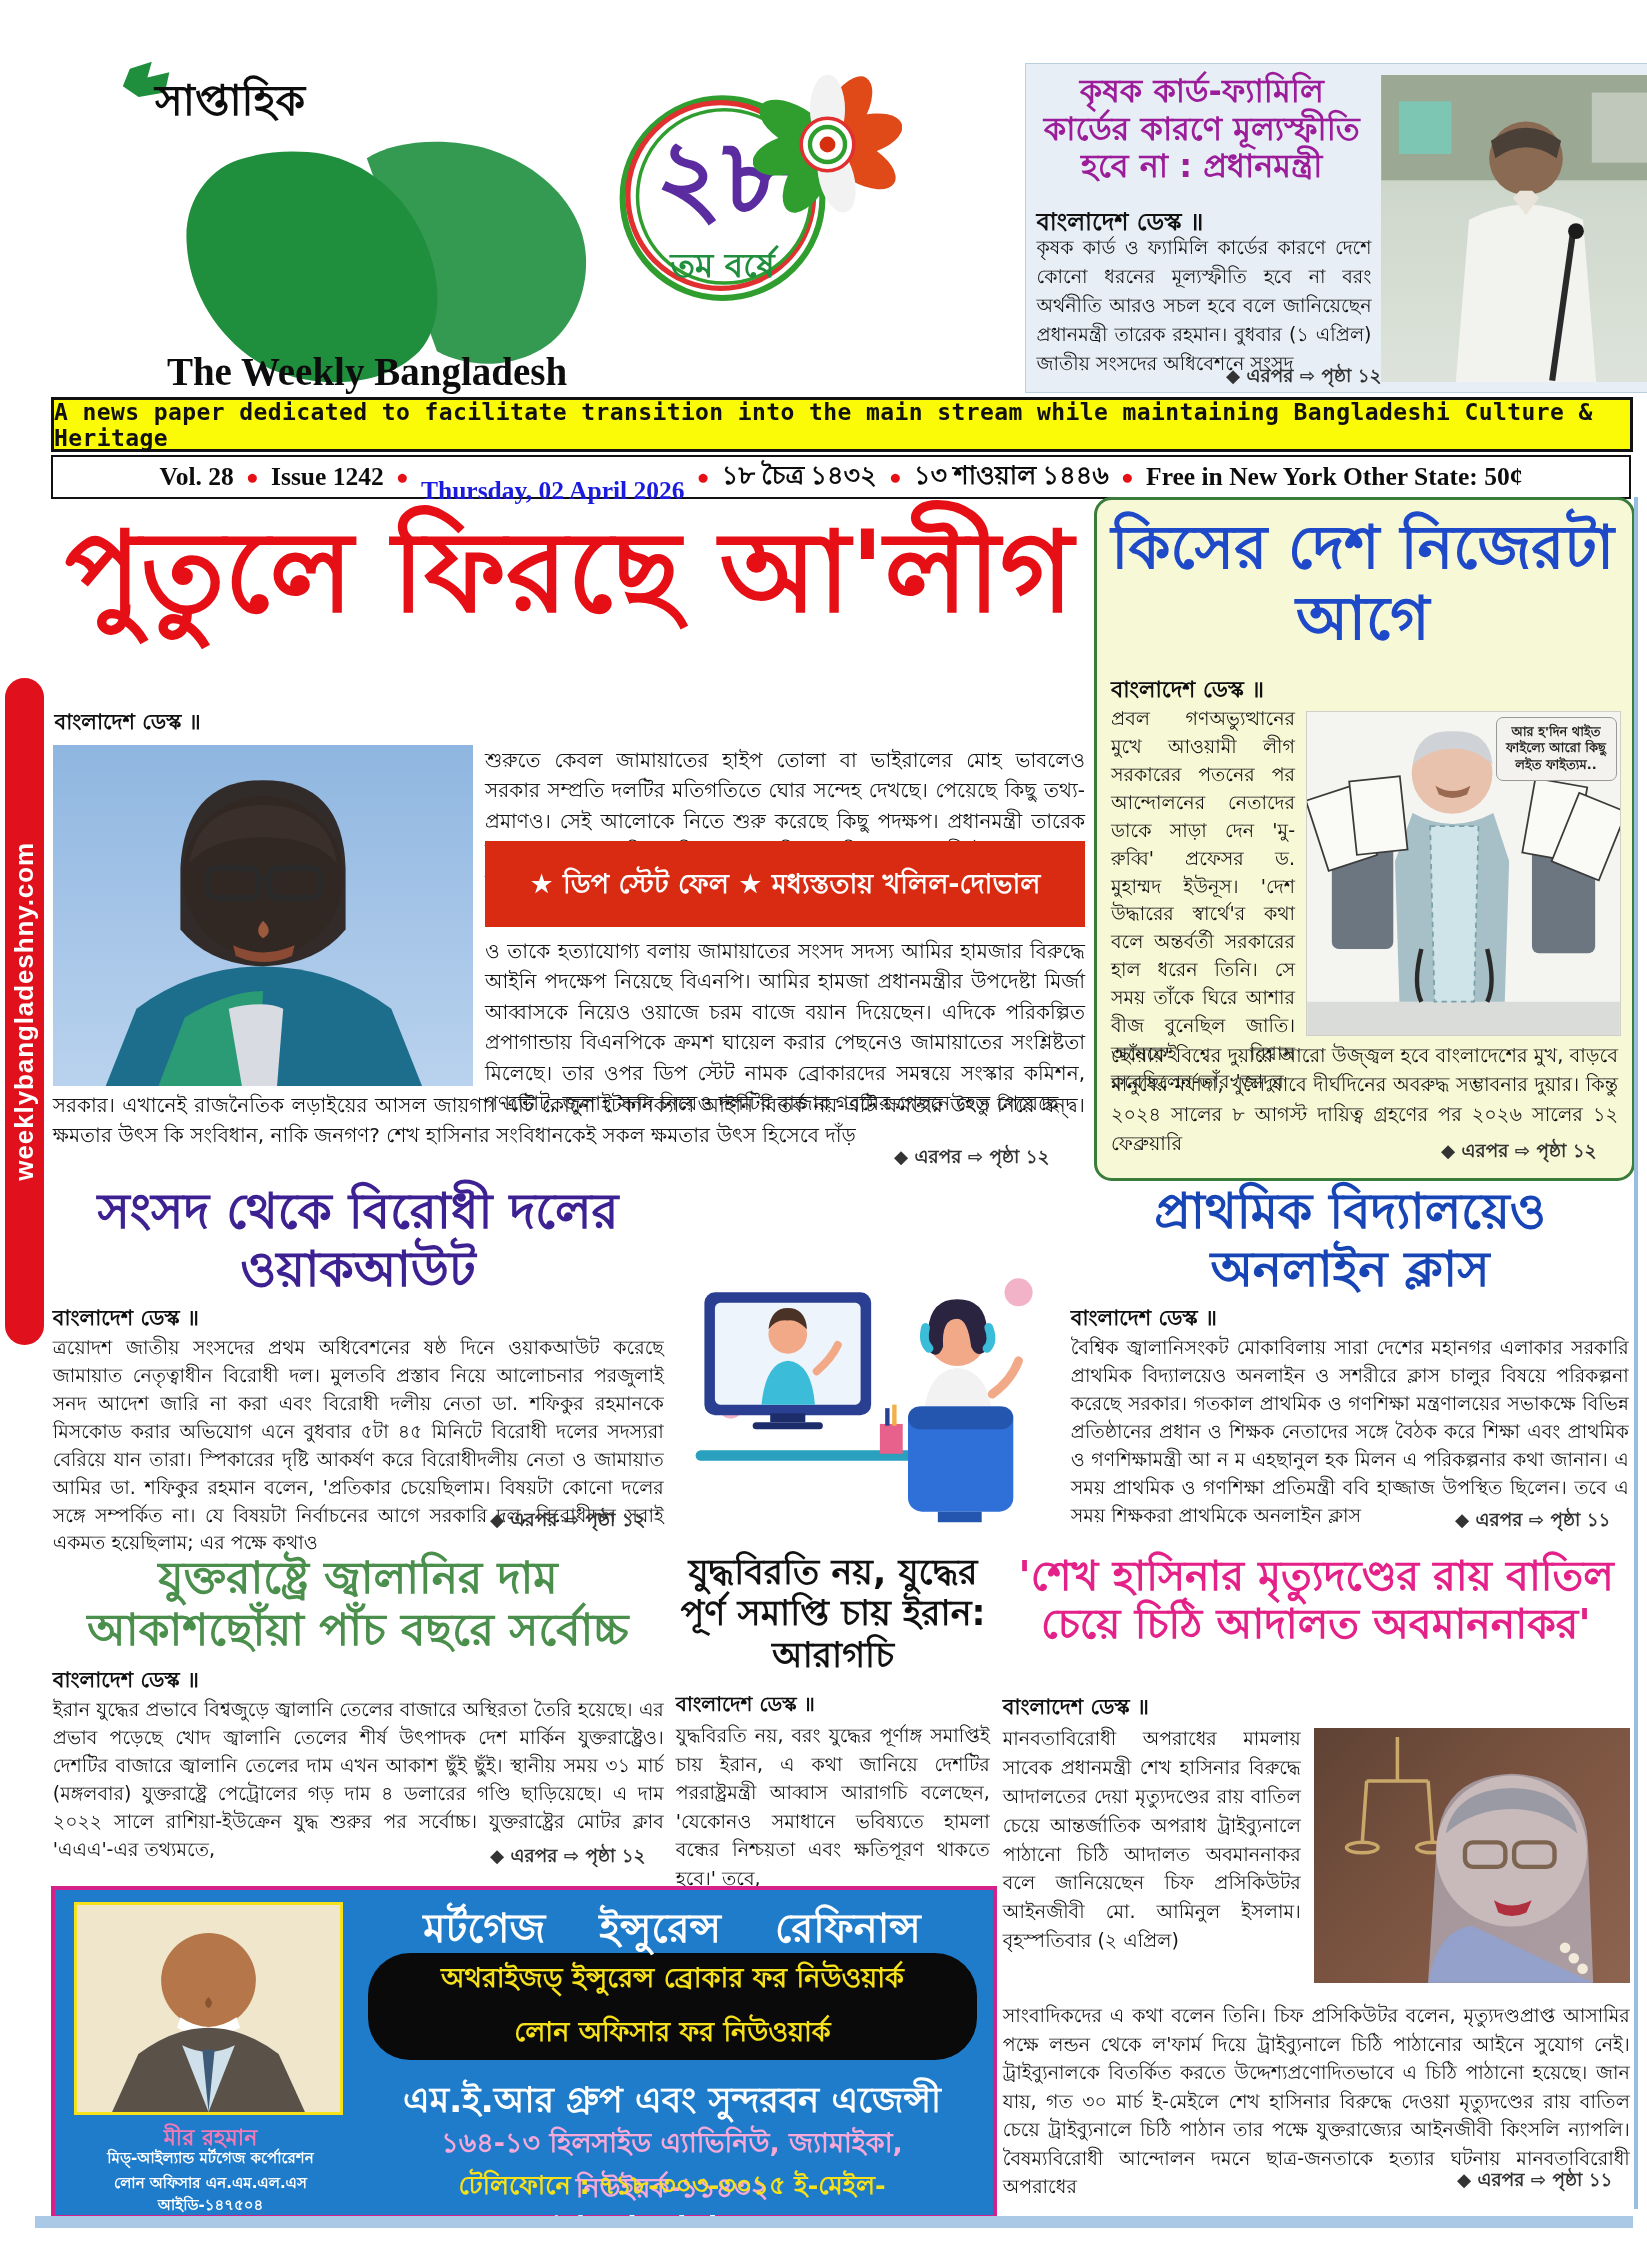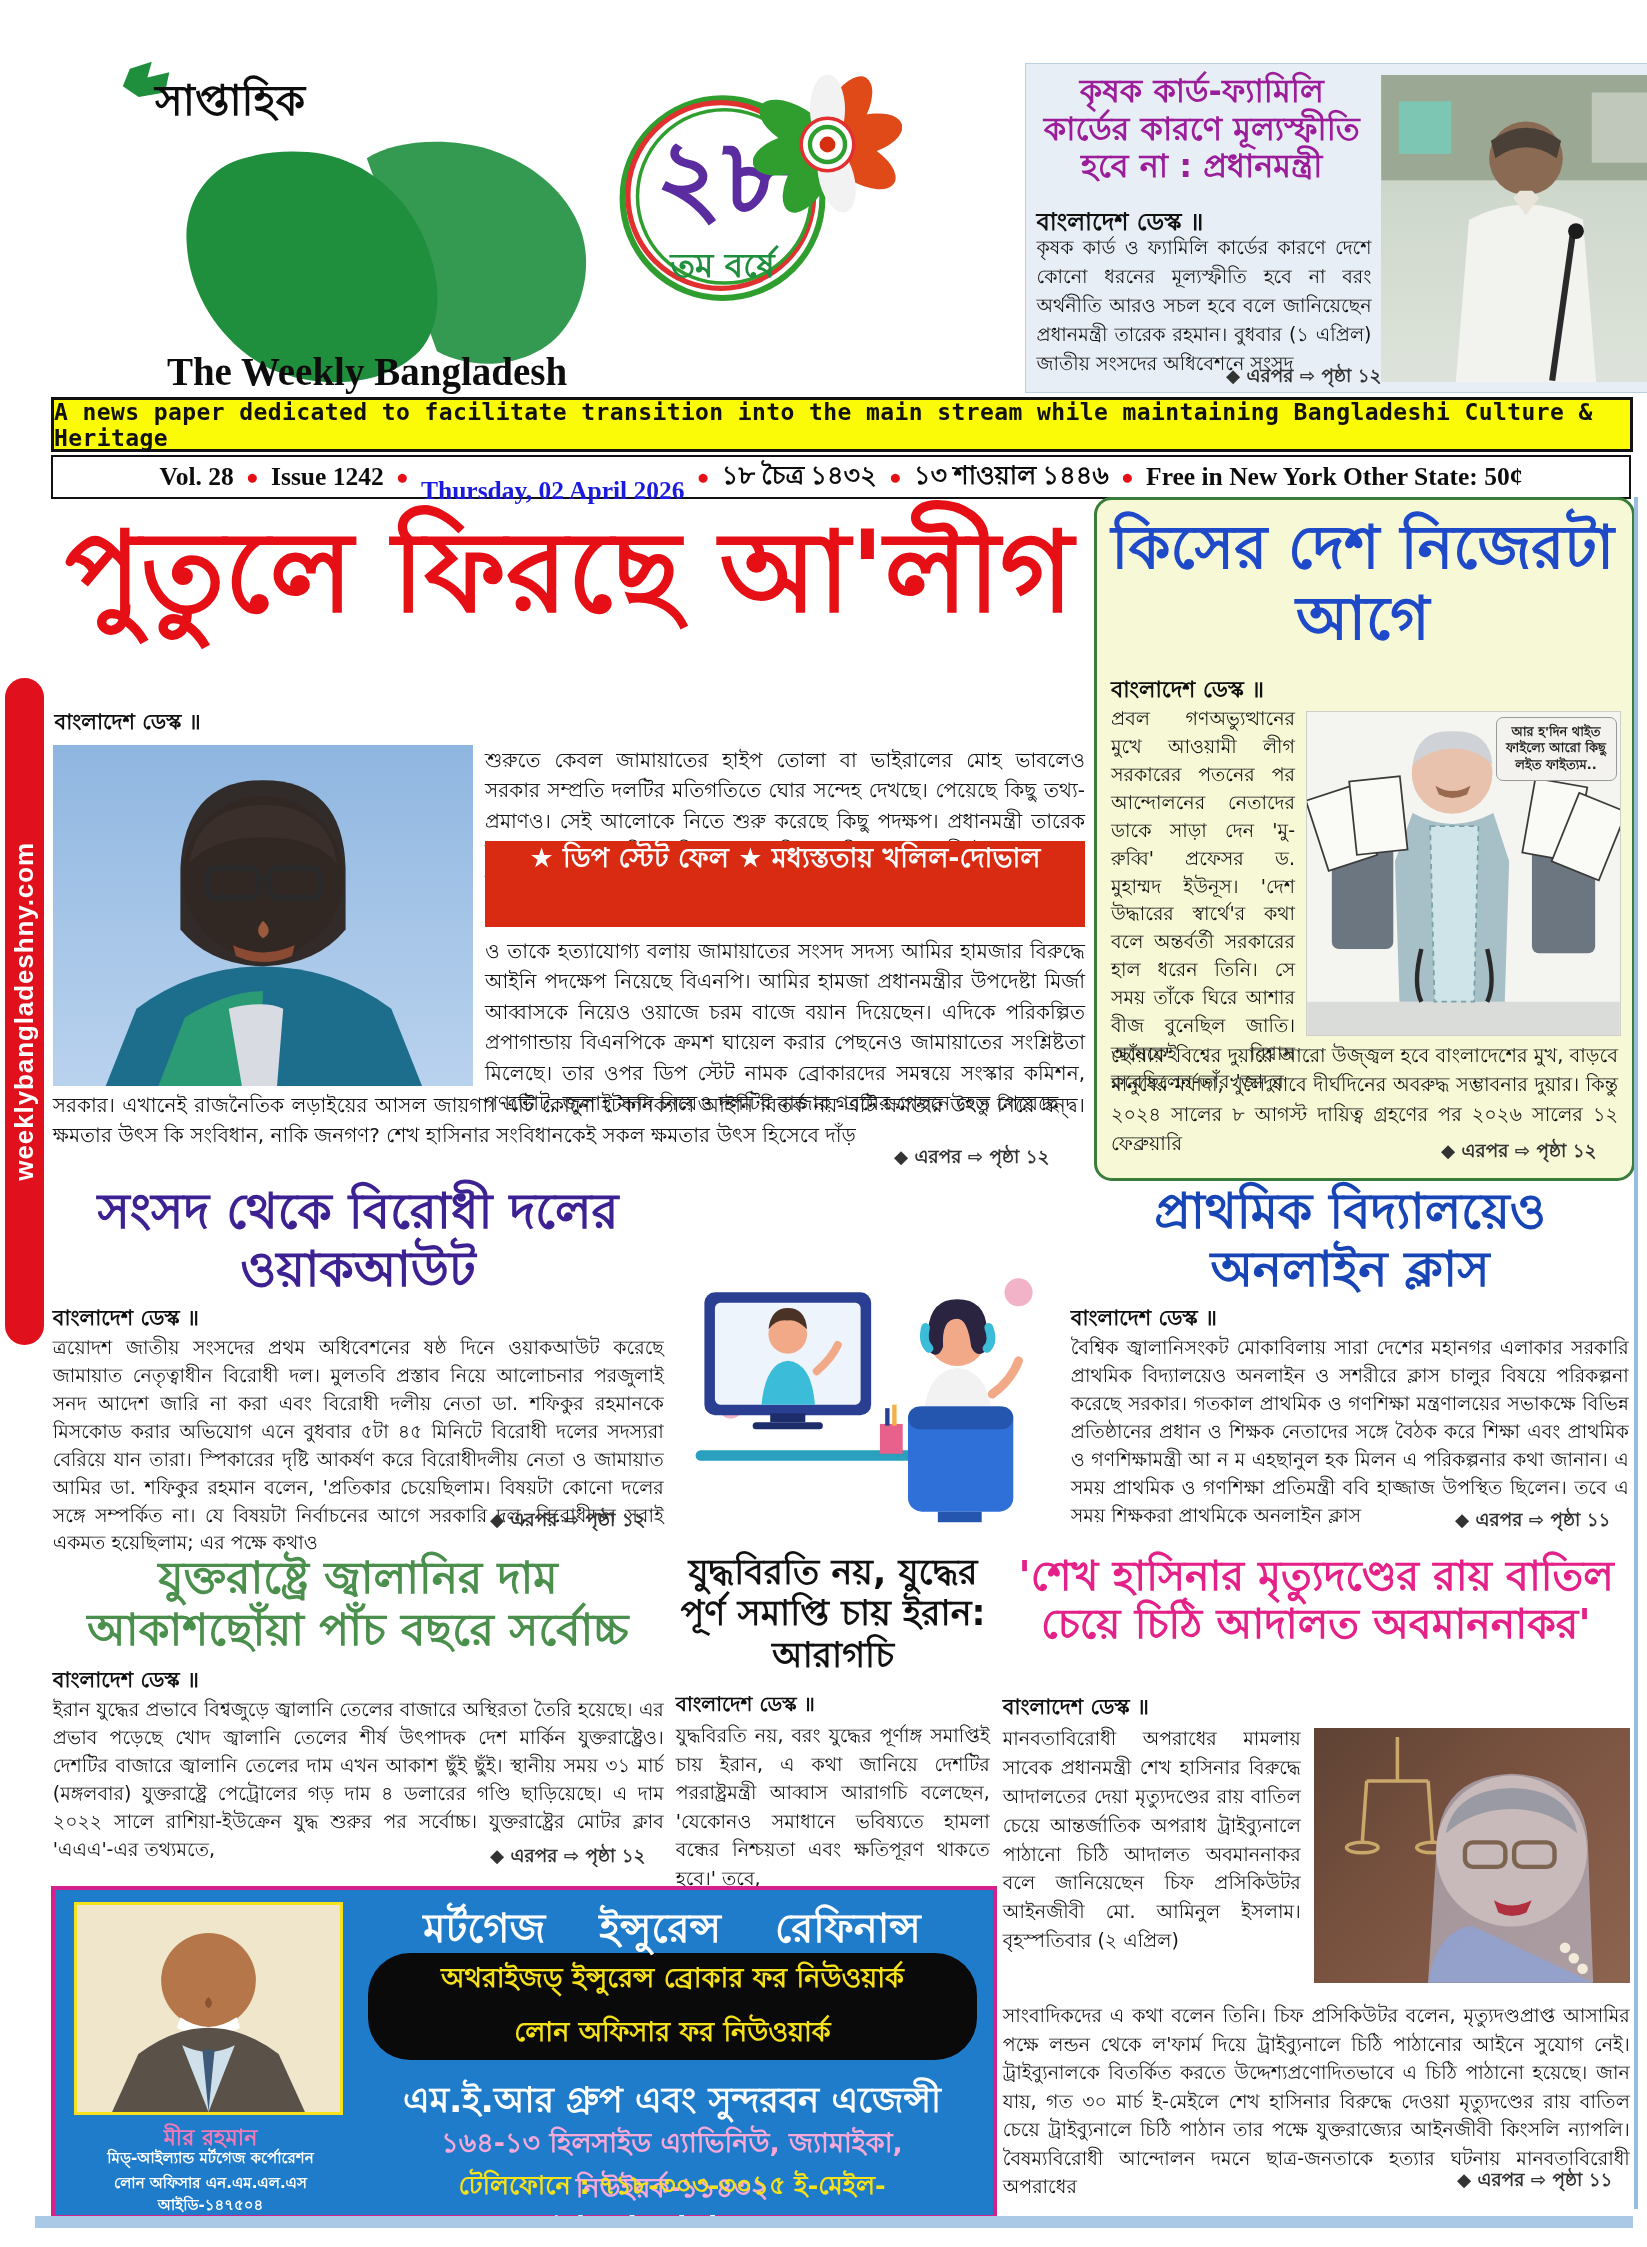--- a/index.html
+++ b/index.html
@@ -23,21 +23,21 @@
     font-family:"DejaVu Sans Mono",monospace;font-weight:bold;font-size:23px;color:#111;letter-spacing:0.4px;
   }
   .infobar{
     background:#fff;border:2.6px solid #111;display:flex;align-items:center;justify-content:center;gap:12.3px;
     font-family:"Liberation Serif",serif;font-weight:bold;font-size:25.5px;color:#0d0d0d;
   }
   .infobar .dot{color:#e60f15;font-size:21px;}
   .infobar .blue{color:#1b1bdf;margin-top:28px;}
   .highlight-box{
     background:#d92a12;color:#fff;font-weight:bold;text-align:center;
-    display:flex;flex-direction:row;justify-content:center;gap:5.3px;font-size:27px;line-height:1.25;
+    display:flex;flex-direction:column;justify-content:center;gap:5.3px;font-size:27px;line-height:1.25;
   }
   .kiser-box{background:#f6f8d6;border:3.5px solid #3a7d3a;border-radius:17.6px;}
   .speech{
     background:#f3f2ee;border:0.9px solid #999;border-radius:7px;color:#222;
     font-size:13px;font-weight:bold;line-height:1.3;padding:5.3px 7px;text-align:center;
   }
   .vert-pill{
     background:#e0101d;border-radius:19.3px;display:flex;align-items:center;justify-content:center;
   }
   .vert-pill span{

